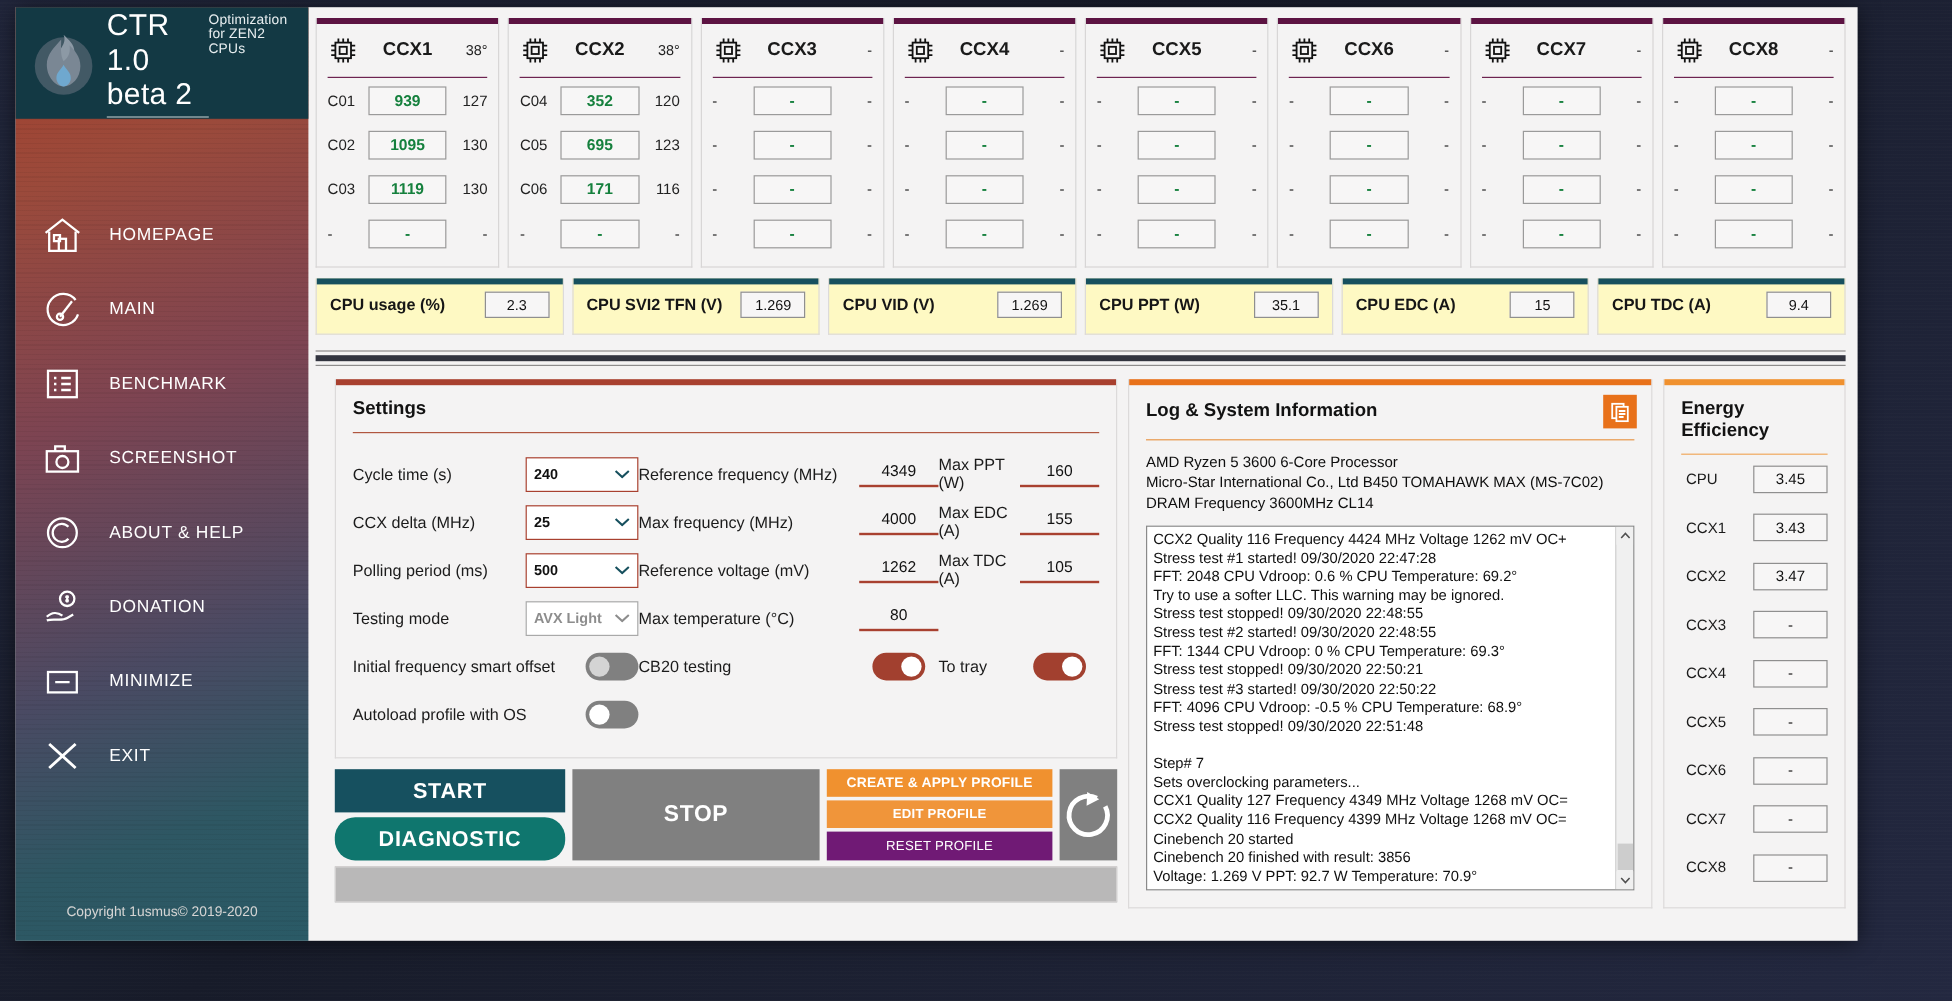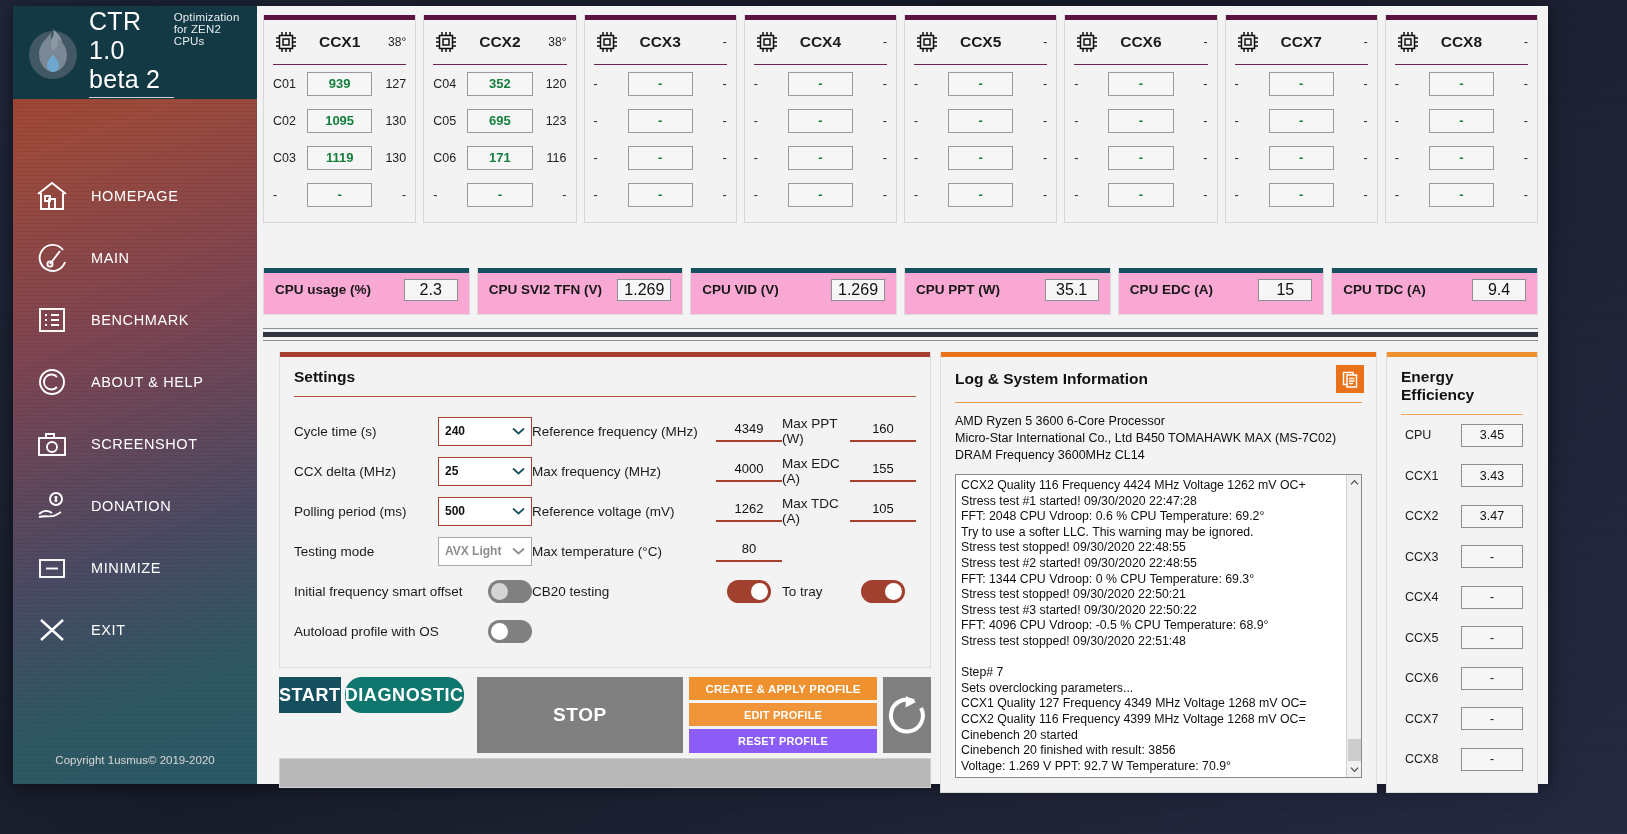--- a/index.html
+++ b/index.html
@@ -81,31 +81,30 @@
     flex: 1; height: 24px; background: #f7f6f6;
     border: 1.6px solid #9a9a9a;
     display: flex; align-items: center; justify-content: center;
     font-size: 13px; font-weight: bold; color: #15803d;
   }
   .core-aux { font-size: 12.5px; color: #222; width: 28px; text-align: right; }
 
   
   #metric-row { display: flex; gap: 7px; padding: 9px 6px 0 2px; }
   .metric-card {
-    flex: 1 1 0; background: #f9a8d4; border: 1px solid #dcdada; border-top: none;
+    flex: 1 1 0; background: #fef9c3; border: 1px solid #dcdada; border-top: none;
     padding: 0 11px 8px 11px;
-    margin-top: 36px;
   }
   .metric-topbar { height: 5px; background: #17505e; margin: 0 -11px 0 -11px; }
   .metric-body { display: flex; align-items: center; height: 33px; gap: 8px; }
   .metric-label { font-size: 13.5px; font-weight: bold; color: #161616; flex: 1; white-space: nowrap; }
   .metric-box {
     min-width: 54px; height: 22px; background: #f7f6f6; border: 1.6px solid #8f8f8f;
     display: flex; align-items: center; justify-content: center;
-    font-size: 16px; color: #111;
+    font-size: 12px; color: #111;
   }
 
   
   #divider { padding: 13px 6px 0 2px; }
   .div-thin { height: 1px; background: #8d8c8c; }
   .div-thick { height: 5px; background: #32343f; margin: 3px 0; }
 
   
   #lower { display: flex; gap: 9px; padding: 11px 6px 0 2px; }
 
@@ -149,32 +148,32 @@
   .vrow { display: flex; align-items: center; height: 40px; }
   .vrow-label { font-size: 13.5px; color: #1b1b1b; flex: 1; }
   .vfield {
     width: 66px; text-align: center; font-size: 13px; color: #111;
     border-bottom: 2px solid #a8402f; padding-bottom: 4px;
   }
   .vtoggle-wrap { width: 66px; display: flex; justify-content: center; }
 
   
   #btn-row { display: flex; gap: 6px; margin-top: 9px; }
-  .btn-stack { flex: 0 0 192px; display: flex; flex-direction: row; gap: 4px; }
+  .btn-stack { flex: 0 0 192px; display: flex; flex-direction: column; gap: 4px; }
   .btn {
     display: flex; align-items: center; justify-content: center;
     color: #fff; cursor: pointer; user-select: none;
   }
   .btn-start { height: 36px; background: #16505f; font-size: 18px; font-weight: bold; letter-spacing: .6px; }
   .btn-diag  { height: 36px; background: #0f766e; font-size: 18px; font-weight: bold; letter-spacing: .6px; border-radius: 17px; }
   .btn-stop  { flex: 0 0 206px; height: 76px; background: #808080; font-size: 19px; font-weight: bold; letter-spacing: .6px; }
   .prof-stack { flex: 0 0 188px; display: flex; flex-direction: column; gap: 3px; }
   .btn-prof1 { height: 23px; background: #f0912f; font-size: 11.5px; font-weight: bold; letter-spacing: .2px; }
   .btn-prof2 { height: 23px; background: #f0953a; font-size: 11px; font-weight: bold; letter-spacing: .2px; }
-  .btn-prof3 { height: 24px; background: #8b5cf6; font-size: 11px; font-weight: bold; letter-spacing: .2px; }
+  .btn-prof3 { height: 24px; background: #701a75; font-size: 11px; font-weight: normal; letter-spacing: .2px; }
   .btn-refresh { flex: 1; height: 76px; background: #808080; display: flex; align-items: center; justify-content: center; cursor: pointer; }
   #status-bar { height: 30px; background: #b9b8b8; border: 1px solid #d2d0d0; margin-top: 5px; }
 
   
   #log-col { flex: 1; display: flex; flex-direction: column; }
   .log-head-row { display: flex; align-items: center; padding: 8px 12px 9px 14px; }
   .log-title { font-size: 15.5px; font-weight: bold; color: #121212; flex: 1; }
   .copy-btn {
     width: 28px; height: 28px; background: #e8711a;
     display: flex; align-items: center; justify-content: center; cursor: pointer;
@@ -249,35 +248,35 @@
           <svg width="34" height="32" viewBox="0 0 34 32" fill="none" stroke="#fff" stroke-width="1.9">
             <rect x="5" y="5" width="24" height="22"></rect>
                 <path d="M10 11h2M10 16h2M10 21h2M16 11h8M16 16h8M16 21h8"></path>
           </svg>
         </span>
         <span class="nav-label">BENCHMARK</span>
       </div>
       <div class="nav-item">
         <span class="nav-ico">
           <svg width="34" height="32" viewBox="0 0 34 32" fill="none" stroke="#fff" stroke-width="1.9">
-            <circle cx="17" cy="16" r="12"></circle>
-                <path d="M22 11 A7.5 7.5 0 1 0 22 21"></path>
-          </svg>
-        </span>
-        <span class="nav-label">ABOUT &amp; HELP</span>
-      </div>
-      <div class="nav-item">
-        <span class="nav-ico">
-          <svg width="34" height="32" viewBox="0 0 34 32" fill="none" stroke="#fff" stroke-width="1.9">
             <rect x="4" y="10" width="26" height="17"></rect>
                 <path d="M11 10 V6 h8 v4"></path>
                 <circle cx="17" cy="19" r="5"></circle>
           </svg>
         </span>
         <span class="nav-label">SCREENSHOT</span>
+      </div>
+      <div class="nav-item">
+        <span class="nav-ico">
+          <svg width="34" height="32" viewBox="0 0 34 32" fill="none" stroke="#fff" stroke-width="1.9">
+            <circle cx="17" cy="16" r="12"></circle>
+                <path d="M22 11 A7.5 7.5 0 1 0 22 21"></path>
+          </svg>
+        </span>
+        <span class="nav-label">ABOUT &amp; HELP</span>
       </div>
       <div class="nav-item">
         <span class="nav-ico">
           <svg width="34" height="32" viewBox="0 0 34 32" fill="none" stroke="#fff" stroke-width="1.9">
             <circle cx="21" cy="9" r="6"></circle>
                 <path d="M21 6v6M19.4 7.4h3M19.4 10.6h3"></path>
             <path d="M4 24 c4-4 9-4 13-1"></path>
                 <path d="M4 27 c6-2 12 1 17-2 l5-3"></path>
           </svg>
         </span>

